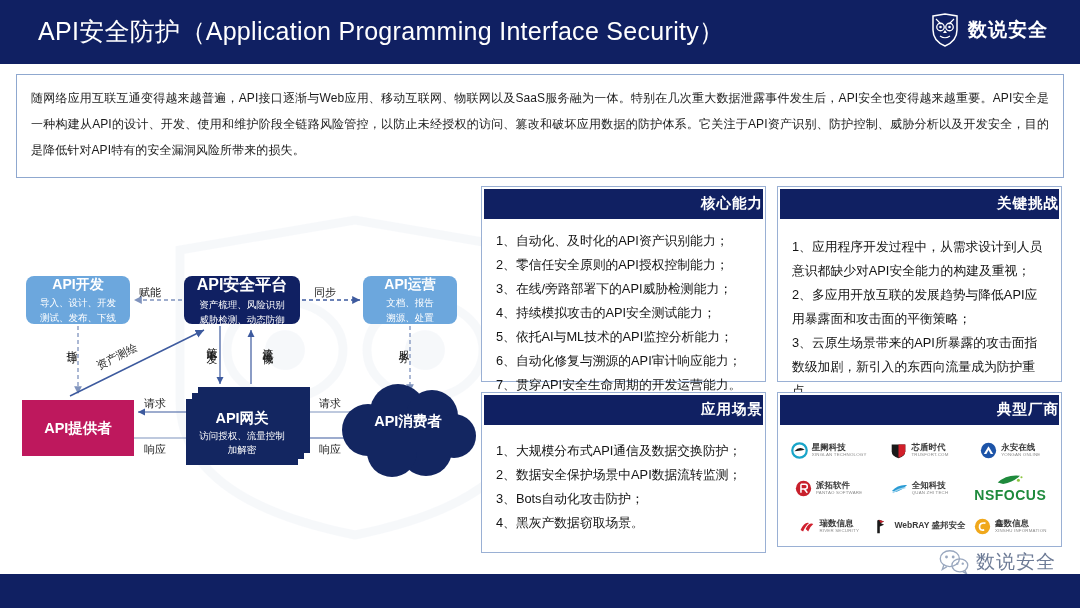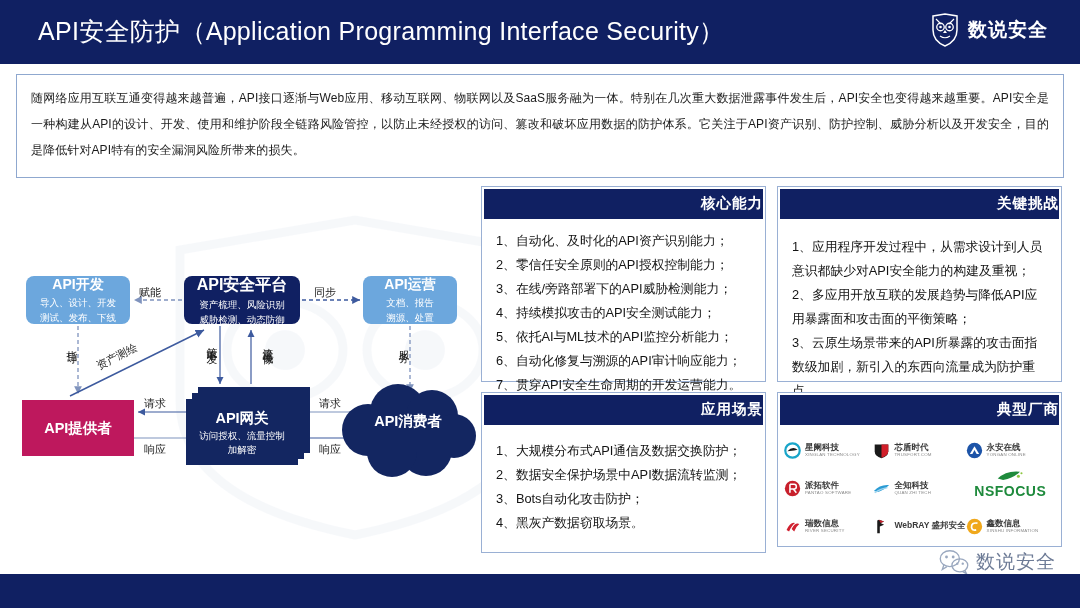--- a/index.html
+++ b/index.html
@@ -102,21 +102,21 @@
   .p-core  { left: 481px; top: 186px; width: 285px; height: 196px; }
   .p-chal  { left: 777px; top: 186px; width: 285px; height: 196px; }
   .p-scene { left: 481px; top: 392px; width: 285px; height: 161px; }
   .p-vend  { left: 777px; top: 392px; width: 285px; height: 155px; }
 
   
   .vendor-grid {
     display: grid; grid-template-columns: repeat(3, 1fr); grid-template-rows: repeat(3, 1fr);
     height: 118px; padding: 4px 6px 0 6px;
   }
-  .vendor { display: flex; align-items: center; justify-content: flex-start; gap: 4px; }
+  .vendor { display: flex; align-items: center; justify-content: center; gap: 4px; }
   .vendor .mark { width: 17px; height: 17px; flex: 0 0 17px; }
   .vendor .vtext { display: flex; flex-direction: column; line-height: 1; }
   .vendor .vcn { font-size: 8.5px; font-weight: bold; color: #3a3a3a; white-space: nowrap; }
   .vendor .ven { font-size: 4.4px; color: #8a8a8a; letter-spacing: .2px; white-space: nowrap; margin-top: 1.5px; }
 
   
   .wechat { position: absolute; right: 24px; top: 549px; display: flex; align-items: center; gap: 7px; }
   .wechat .wtext { font-size: 19px; color: #6d7b96; letter-spacing: 1px; }
 
   

